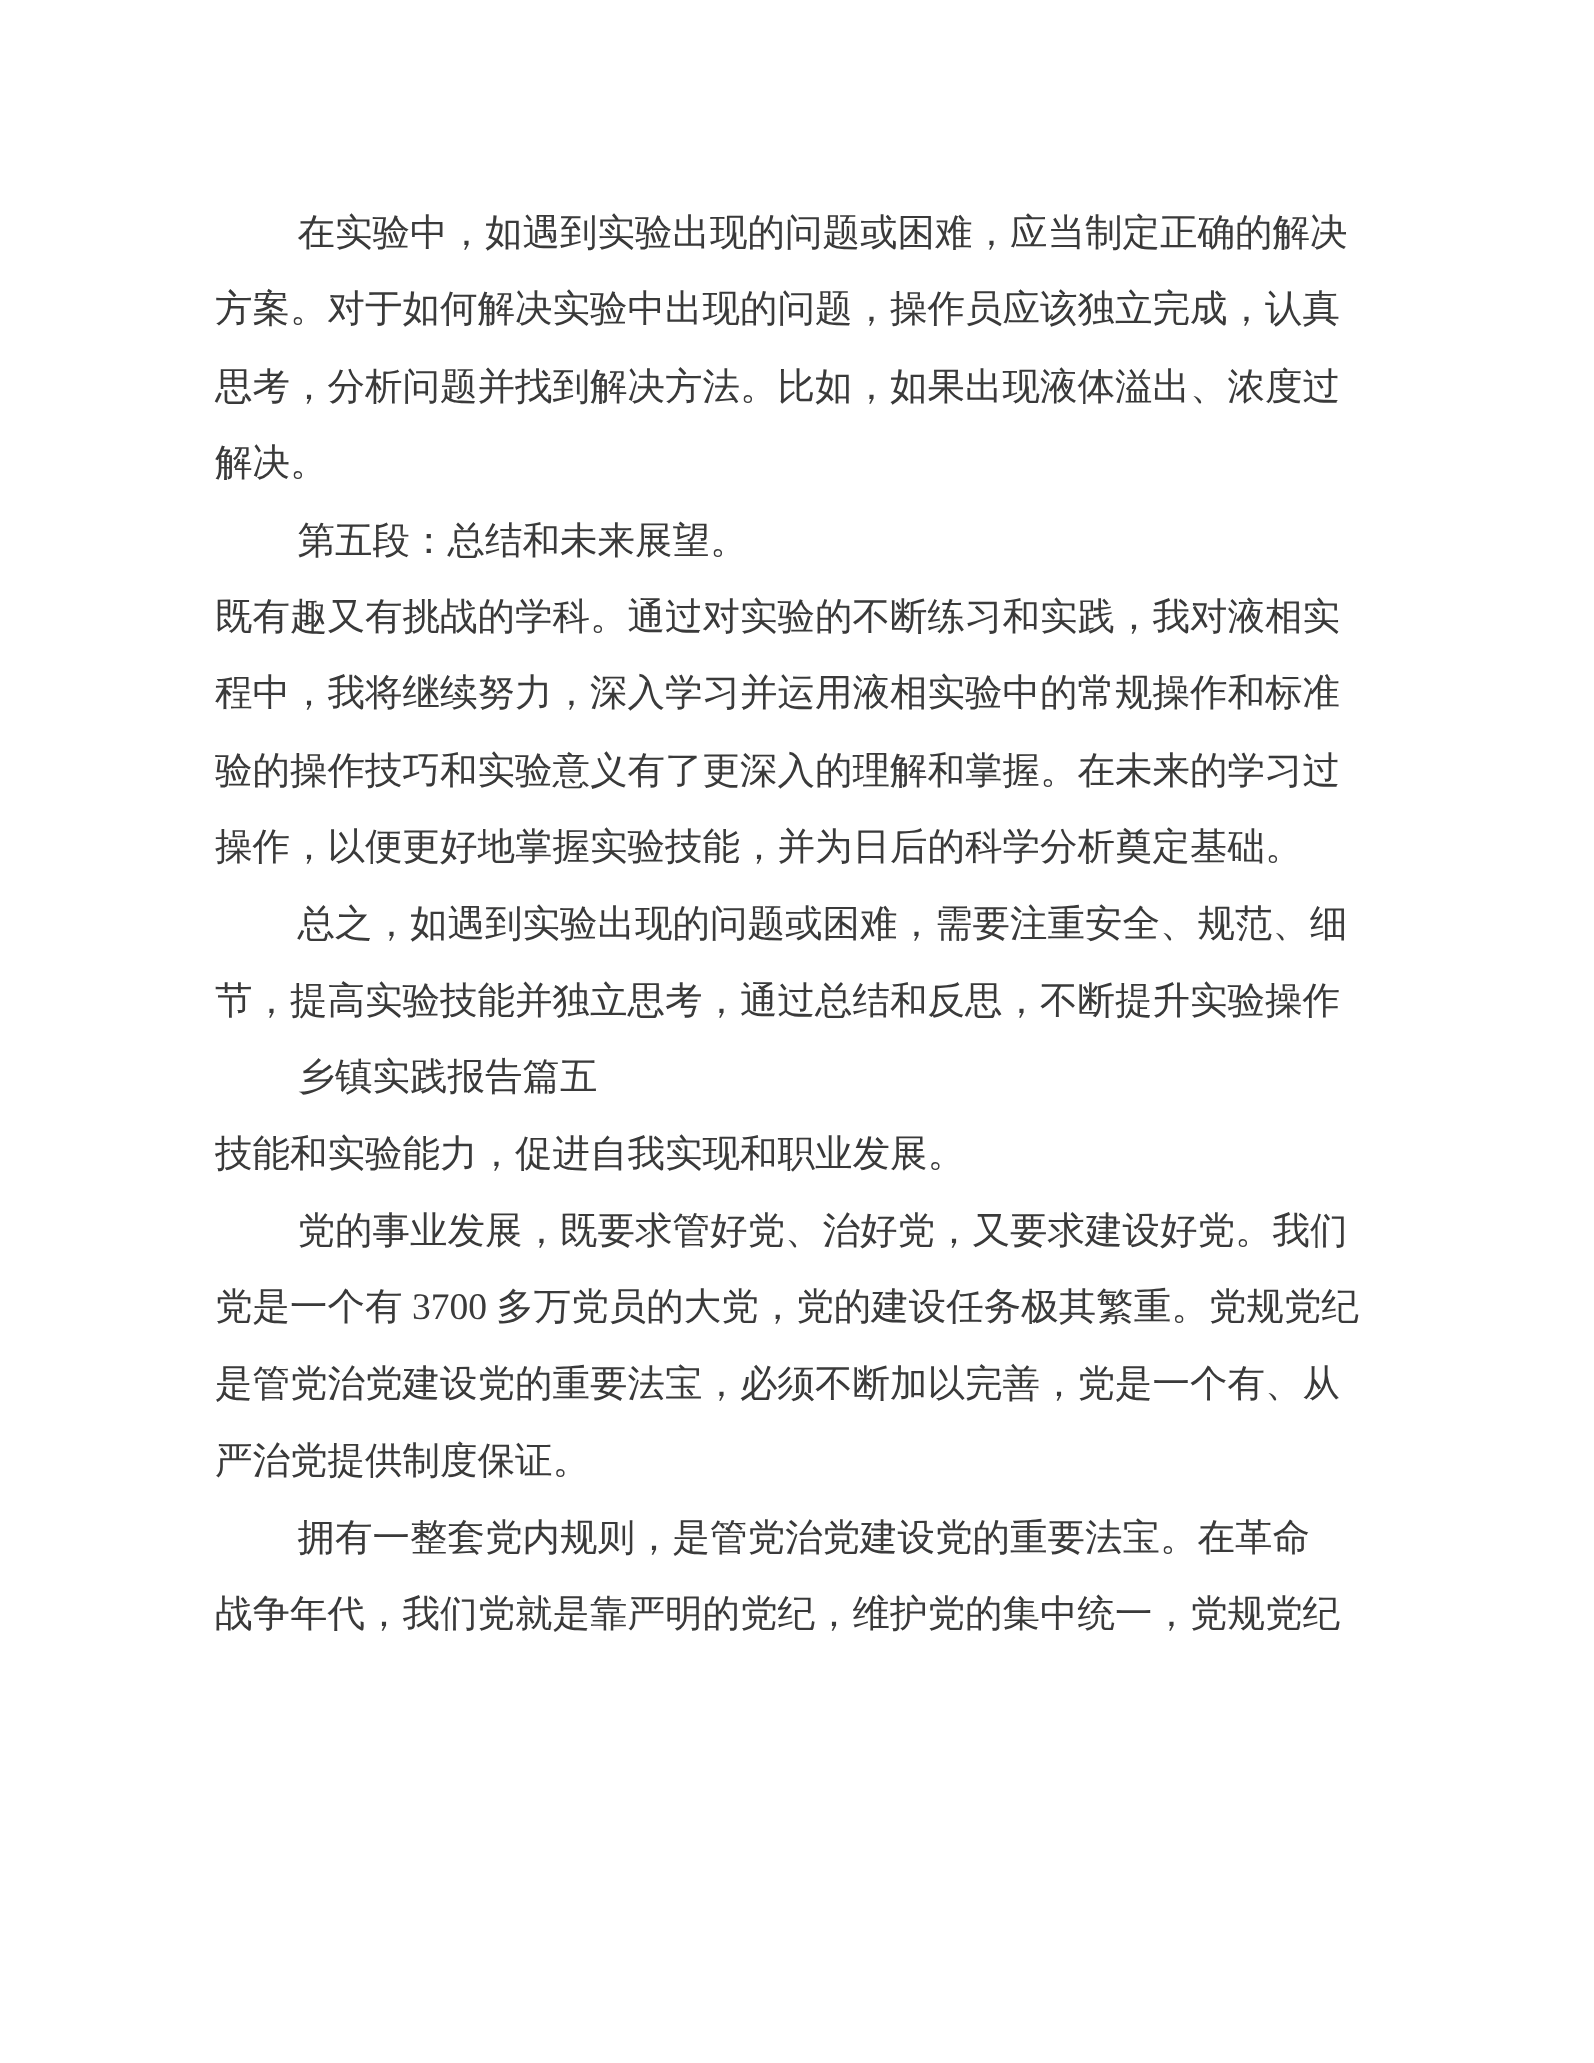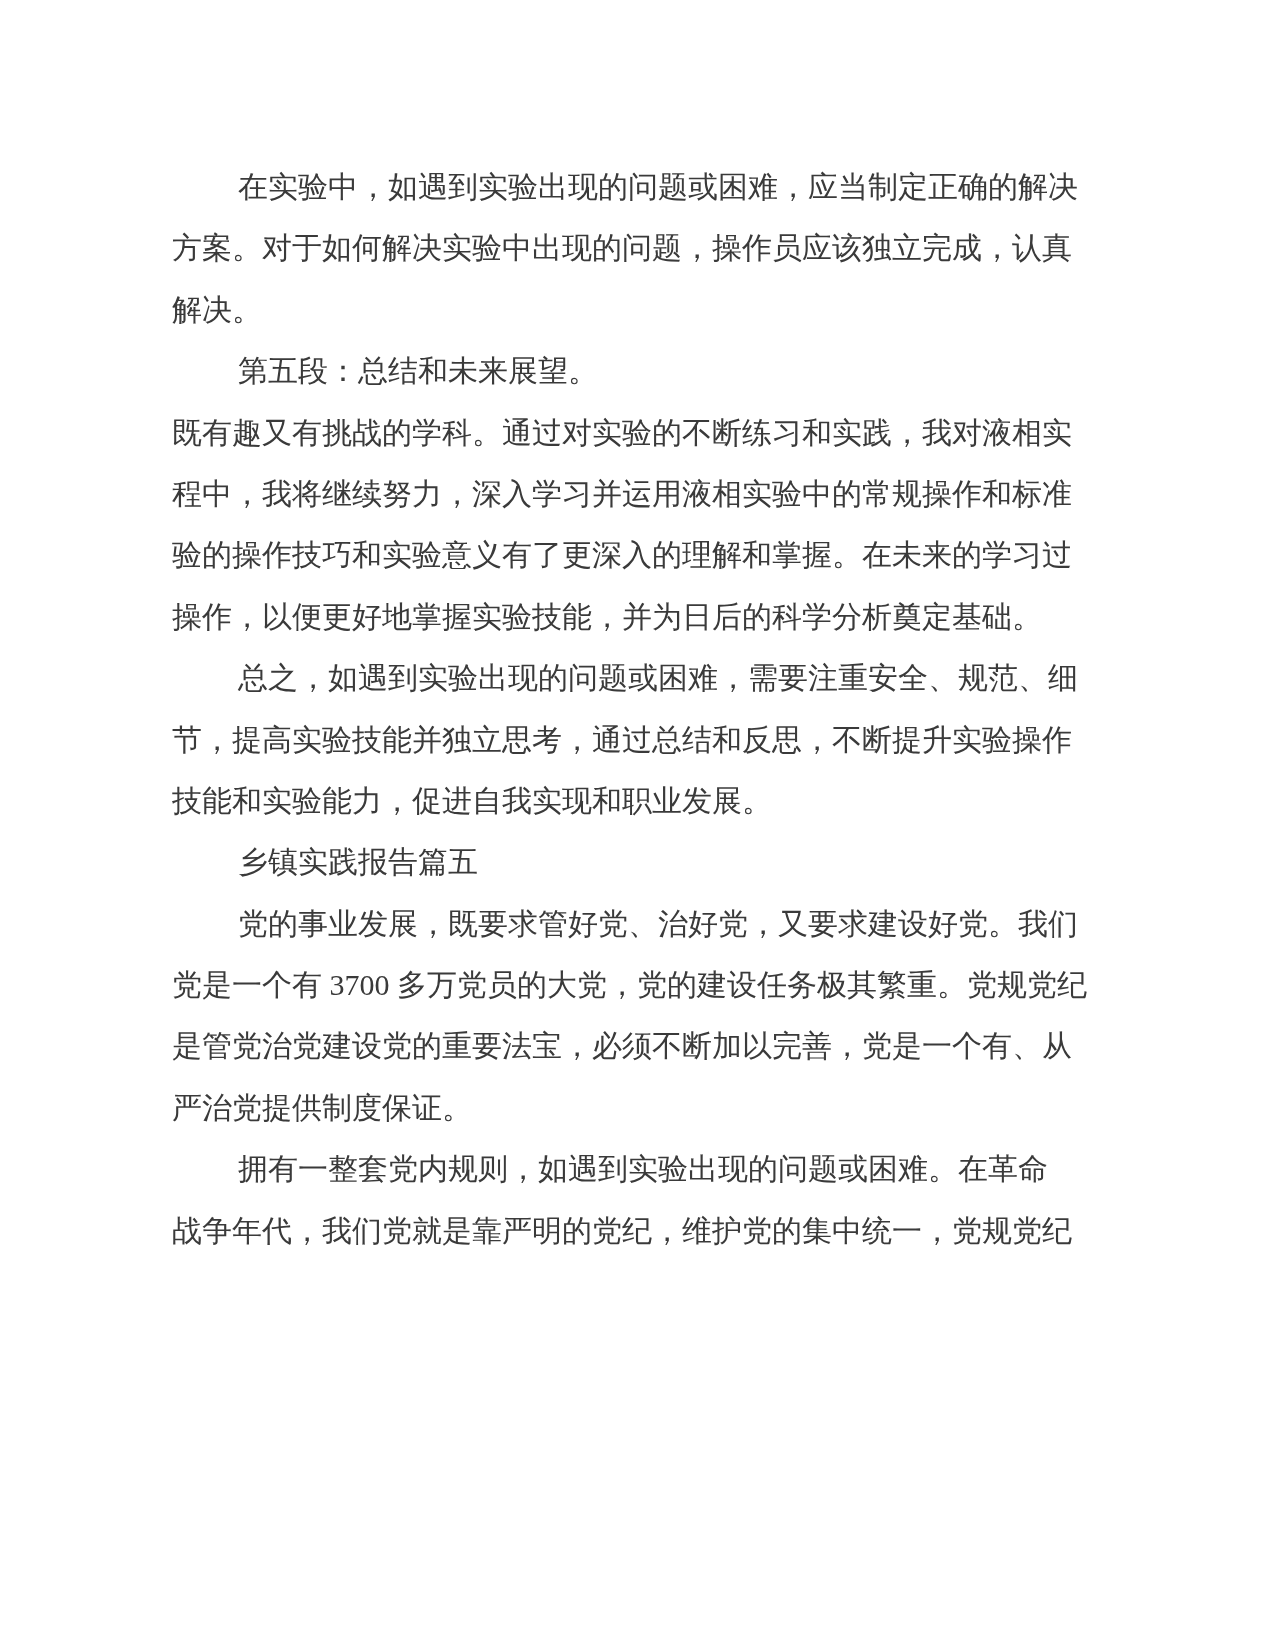--- a/index.html
+++ b/index.html
@@ -33,30 +33,31 @@
     padding-left: 66px;
   }
 </style>
 </head>
 <body>
 
 <div class="page" style="background: rgb(255, 255, 255);">
   <div class="text-block" style="color: rgb(58, 58, 58);">
       <div class="line indent">在实验中，如遇到实验出现的问题或困难，应当制定正确的解决</div>
       <div class="line">方案。对于如何解决实验中出现的问题，操作员应该独立完成，认真</div>
+      <div class="line">思考，分析问题并找到解决方法。比如，如果出现液体溢出、浓度过</div>
       <div class="line">解决。</div>
       <div class="line indent">第五段：总结和未来展望。</div>
       <div class="line">既有趣又有挑战的学科。通过对实验的不断练习和实践，我对液相实</div>
       <div class="line">程中，我将继续努力，深入学习并运用液相实验中的常规操作和标准</div>
       <div class="line">验的操作技巧和实验意义有了更深入的理解和掌握。在未来的学习过</div>
       <div class="line">操作，以便更好地掌握实验技能，并为日后的科学分析奠定基础。</div>
       <div class="line indent">总之，如遇到实验出现的问题或困难，需要注重安全、规范、细</div>
       <div class="line">节，提高实验技能并独立思考，通过总结和反思，不断提升实验操作</div>
+      <div class="line indent">乡镇实践报告篇五</div>
       <div class="line">技能和实验能力，促进自我实现和职业发展。</div>
-      <div class="line indent">乡镇实践报告篇五</div>
       <div class="line indent">党的事业发展，既要求管好党、治好党，又要求建设好党。我们</div>
       <div class="line">党是一个有 3700 多万党员的大党，党的建设任务极其繁重。党规党纪</div>
       <div class="line">是管党治党建设党的重要法宝，必须不断加以完善，党是一个有、从</div>
       <div class="line">严治党提供制度保证。</div>
-      <div class="line indent">拥有一整套党内规则，如遇到实验出现的问题或困难。在革命</div>
+      <div class="line indent">拥有一整套党内规则，是管党治党建设党的重要法宝。在革命</div>
       <div class="line">战争年代，我们党就是靠严明的党纪，维护党的集中统一，党规党纪</div>
     </div>
 </div>
 
 </body></html>

